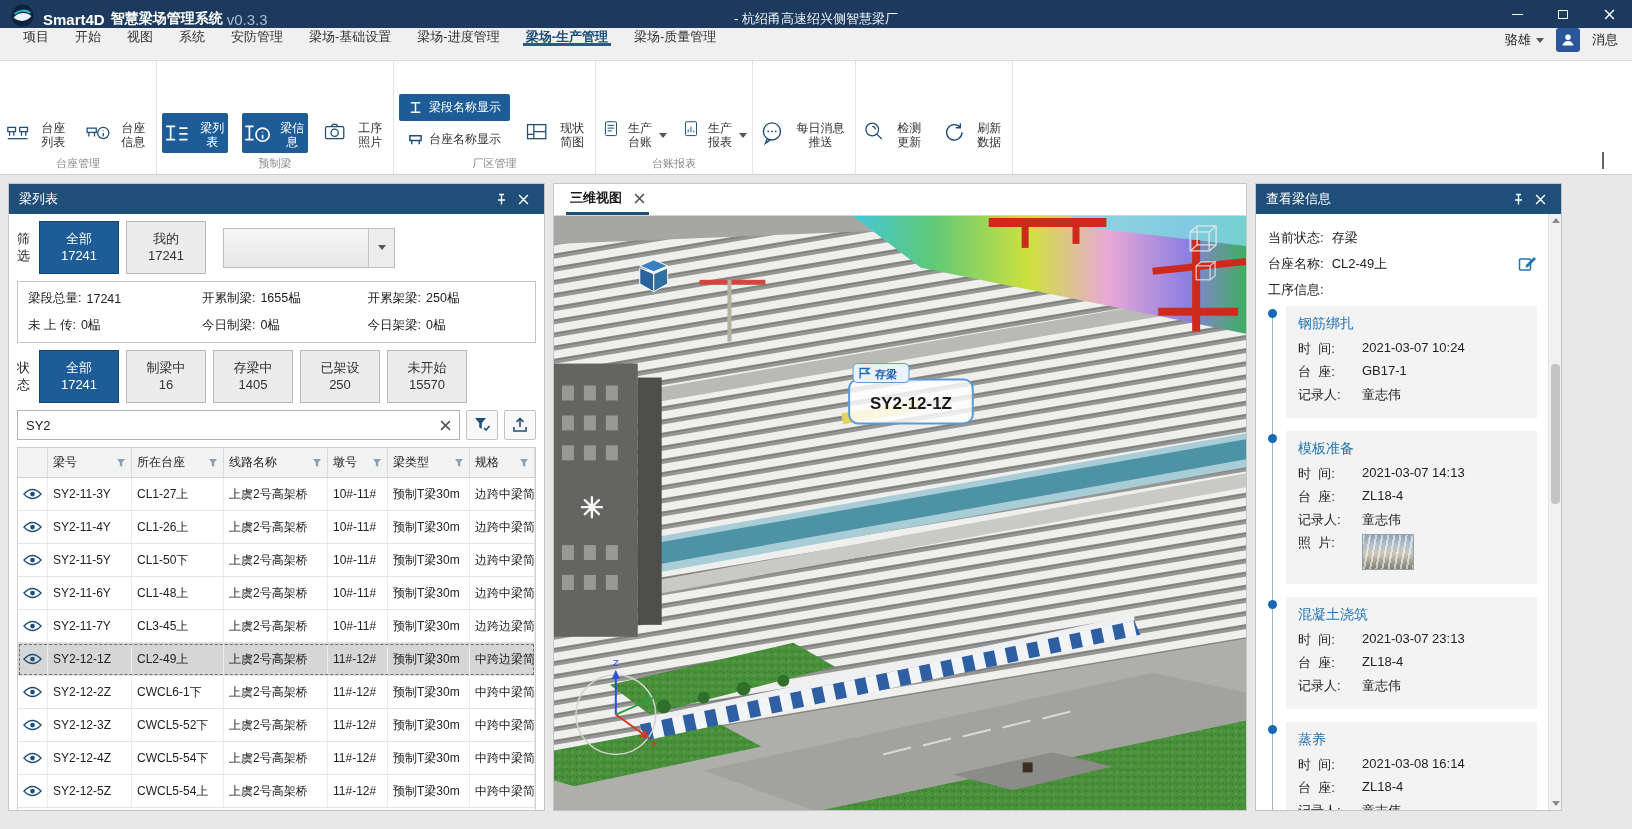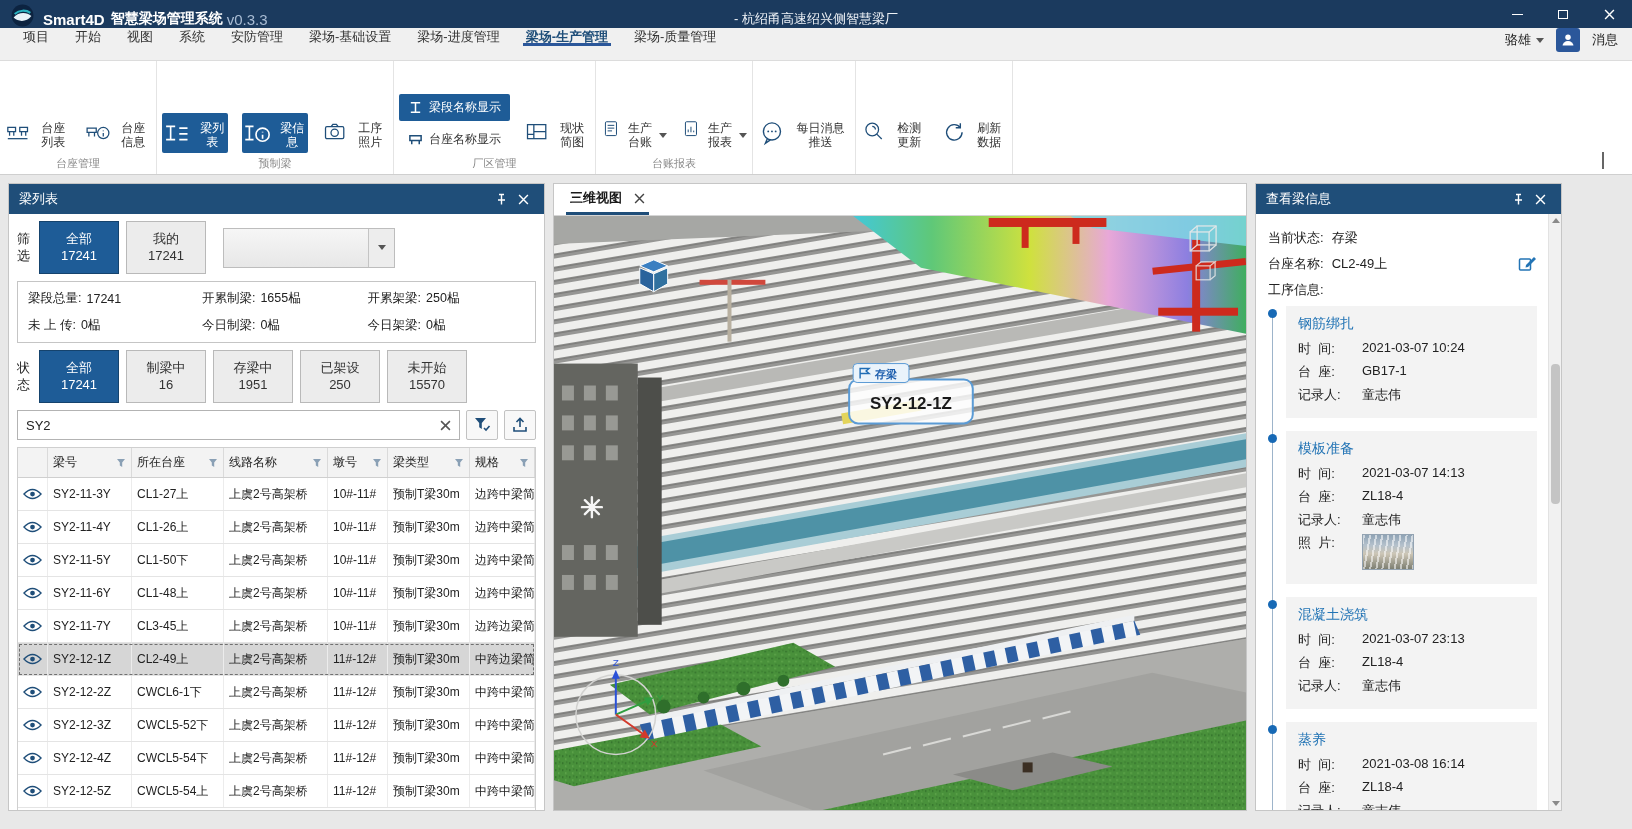--- a/index.html
+++ b/index.html
@@ -416,21 +416,21 @@
         <div class="fbtn sbtn selected">
           <span class="fl">全部</span>
           <span class="fc">17241</span>
         </div>
         <div class="fbtn sbtn">
           <span class="fl">制梁中</span>
           <span class="fc">16</span>
         </div>
         <div class="fbtn sbtn">
           <span class="fl">存梁中</span>
-          <span class="fc">1951</span>
+          <span class="fc">1405</span>
         </div>
         <div class="fbtn sbtn">
           <span class="fl">已架设</span>
           <span class="fc">250</span>
         </div>
         <div class="fbtn sbtn">
           <span class="fl">未开始</span>
           <span class="fc">15570</span>
         </div>
       </div>

